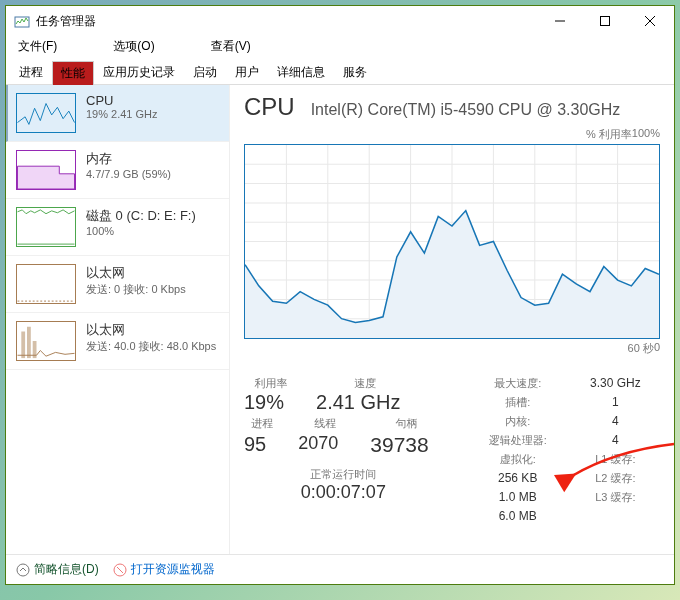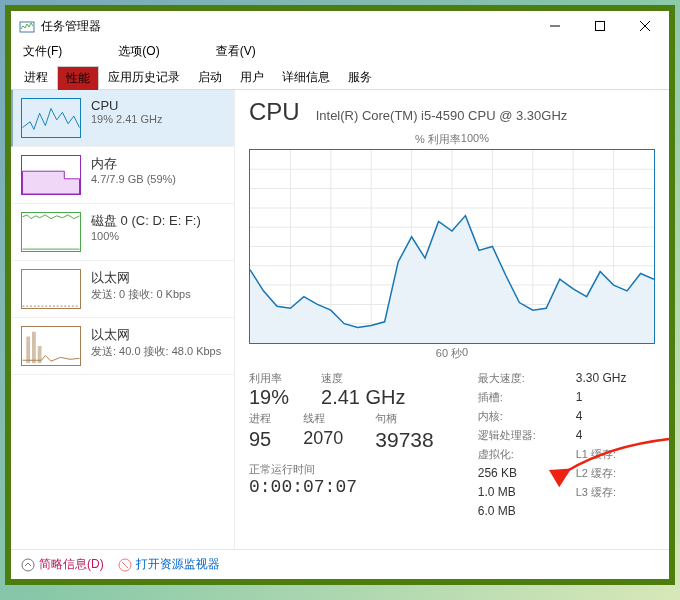--- a/index.html
+++ b/index.html
@@ -1,17 +1,17 @@
 <!DOCTYPE html>
 <html><head>
 <meta charset="utf-8">
 <style>
 * { box-sizing: border-box; margin: 0; padding: 0; font-family: "Microsoft YaHei", "Segoe UI", sans-serif; }
 body { background: linear-gradient(135deg, #78a8bc 0%, #88c8a8 50%, #d8e8b8 100%); width: 680px; height: 600px; overflow: hidden; }
-.window { width: 670px; height: 580px; margin: 5px; background: #fff; border: 6px solid #4d7c0f; display: flex; flex-direction: column; }
+.window { width: 670px; height: 580px; margin: 5px; background: #fff; border: 1px solid #4d7c0f; display: flex; flex-direction: column; }
 .titlebar { height: 30px; display: flex; align-items: center; padding: 0 2px 0 8px; }
 .titlebar-icon { width: 16px; height: 16px; margin-right: 6px; color: #4a7ba6; }
 .titlebar-text { font-size: 12px; flex: 1; }
 .titlebar-controls { display: flex; }
 .titlebar-btn { width: 45px; height: 28px; display: flex; align-items: center; justify-content: center; font-size: 12px; cursor: default; }
 .menubar { height: 20px; display: flex; align-items: center; padding: 0 6px; font-size: 12px; gap: 44px; }
 .menu-item { padding: 2px 6px; cursor: default; }
 .tabbar { display: flex; border-bottom: 1px solid #ddd; padding: 4px 4px 0 4px; font-size: 12px; gap: 0; }
 .tab { padding: 3px 8px; cursor: default; border: 1px solid transparent; border-bottom: none; }
 .tab.active { border-color: #ccc; background: #b91c1c; position: relative; top: 1px; }
@@ -19,38 +19,38 @@
 .sidebar { width: 224px; border-right: 1px solid #eee; overflow-y: auto; }
 .sidebar-item { display: flex; padding: 8px 10px; border-bottom: 1px solid #f0f0f0; cursor: default; gap: 10px; }
 .sidebar-item.active { background: #e0eef9; border-left: 2px solid #8aa8c0; padding-left: 8px; }
 .sidebar-graph { width: 60px; height: 40px; border: 1px solid; position: relative; overflow: hidden; }
 .sidebar-graph svg { width: 100%; height: 100%; display: block; }
 .si-title { font-size: 13px; color: #333; }
 .si-sub { font-size: 11px; color: #666; }
 .main { flex: 1; padding: 8px 14px; overflow: auto; position: relative; }
 .main-header { display: flex; align-items: baseline; gap: 16px; margin-bottom: 6px; }
 .main-title { font-size: 24px; font-weight: 400; color: #333; }
-.main-sub { font-size: 13px; color: #555; }
-.chart-label-row { display: flex; justify-content: center; font-size: 11px; color: #777; }
+.main-sub { font-size: 16px; color: #555; }
+.chart-label-row { display: flex; justify-content: flex-end; font-size: 11px; color: #777; }
 .big-chart { width: 100%; height: 195px; border: 1px solid #1776b6; margin: 2px 0; position: relative; background: #fff; }
 .big-chart-inner { position: absolute; inset: 0; }
 .big-chart svg { width: 100%; height: 100%; display: block; }
-.stats { margin-top: 10px; display: flex; gap: 30px; font-size: 12px; }
+.stats { margin-top: 20px; display: flex; gap: 30px; font-size: 12px; text-align: center; }
 .stats-col1 { flex: 0 0 190px; }
 .stats-col2 { flex: 1; }
 .stat-row { display: flex; margin-bottom: 2px; }
 .stat-label { color: #777; font-size: 11px; }
 .stat-val { font-size: 20px; color: #333; margin-right: 14px; }
 .stat-mini-val { color: #333; }
 .stat-grid-3 { display: grid; grid-template-columns: repeat(3, auto); gap: 2px 18px; }
 .stat-grid-2 { display: grid; grid-template-columns: 90px auto; gap: 4px 8px; }
 .uptime-label { font-size: 11px; color: #777; margin-top: 10px; }
-.uptime-val { font-size: 18px; color: #333; font-family: Liberation Mono, monospace; }
+.uptime-val { font-size: 18px; color: #333; }
 .footer { height: 30px; border-top: 1px solid #e5e5e5; display: flex; align-items: center; padding: 0 10px; font-size: 12px; gap: 14px; }
-.footer-link { color: #be185d; display: flex; align-items: center; gap: 4px; cursor: pointer; }
+.footer-link { color: #14532d; display: flex; align-items: center; gap: 4px; cursor: pointer; }
 .footer-link.blue { color: #0066cc; }
 .c-cpu { border-color: #117dbb !important; }
 .c-mem { border-color: #9528b4 !important; }
 .c-disk { border-color: #4ca64c !important; }
 .c-eth { border-color: #a67c52 !important; }
 .c-wifi { border-color: #777 !important; }
 .red-arrow { position: absolute; width: 130px; height: 70px; pointer-events: none; right: -10px; bottom: 48px; }
 </style>
 </head>
 <body>

